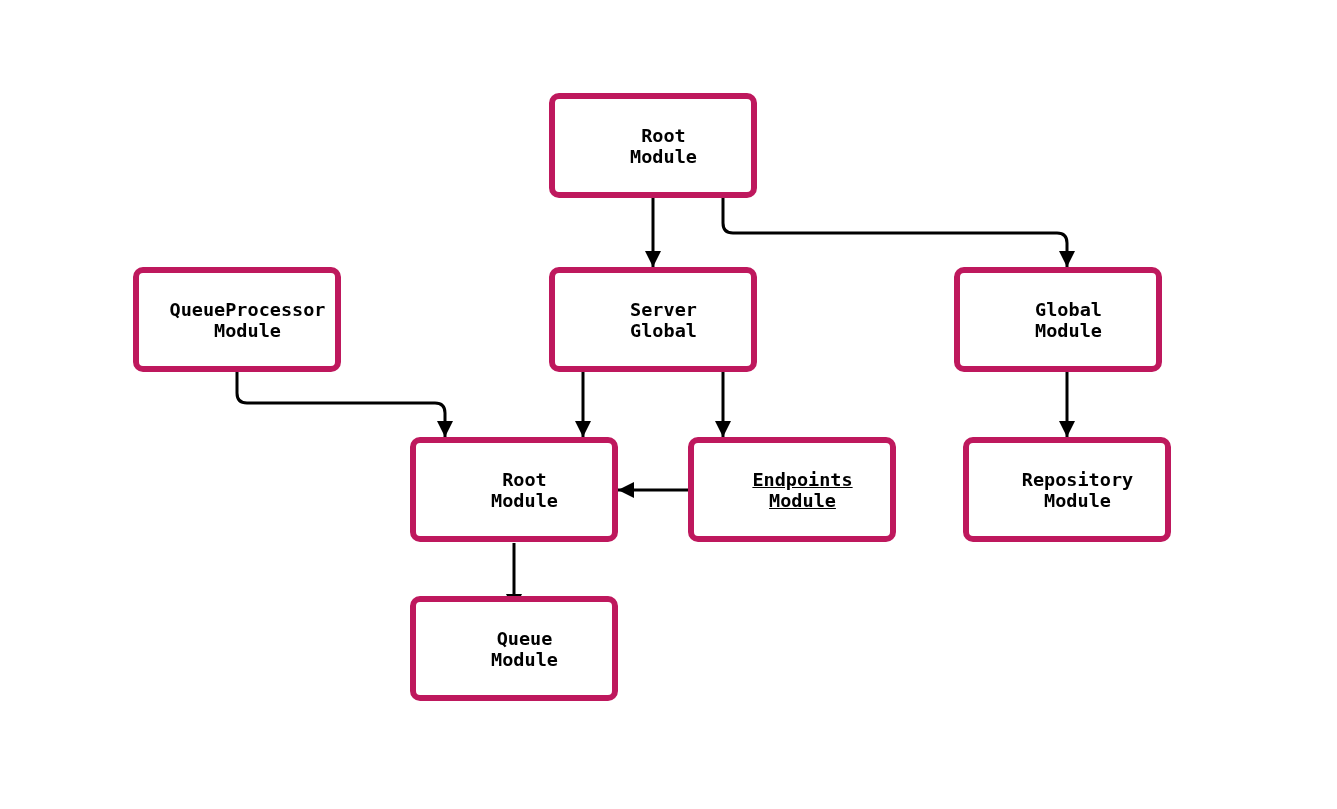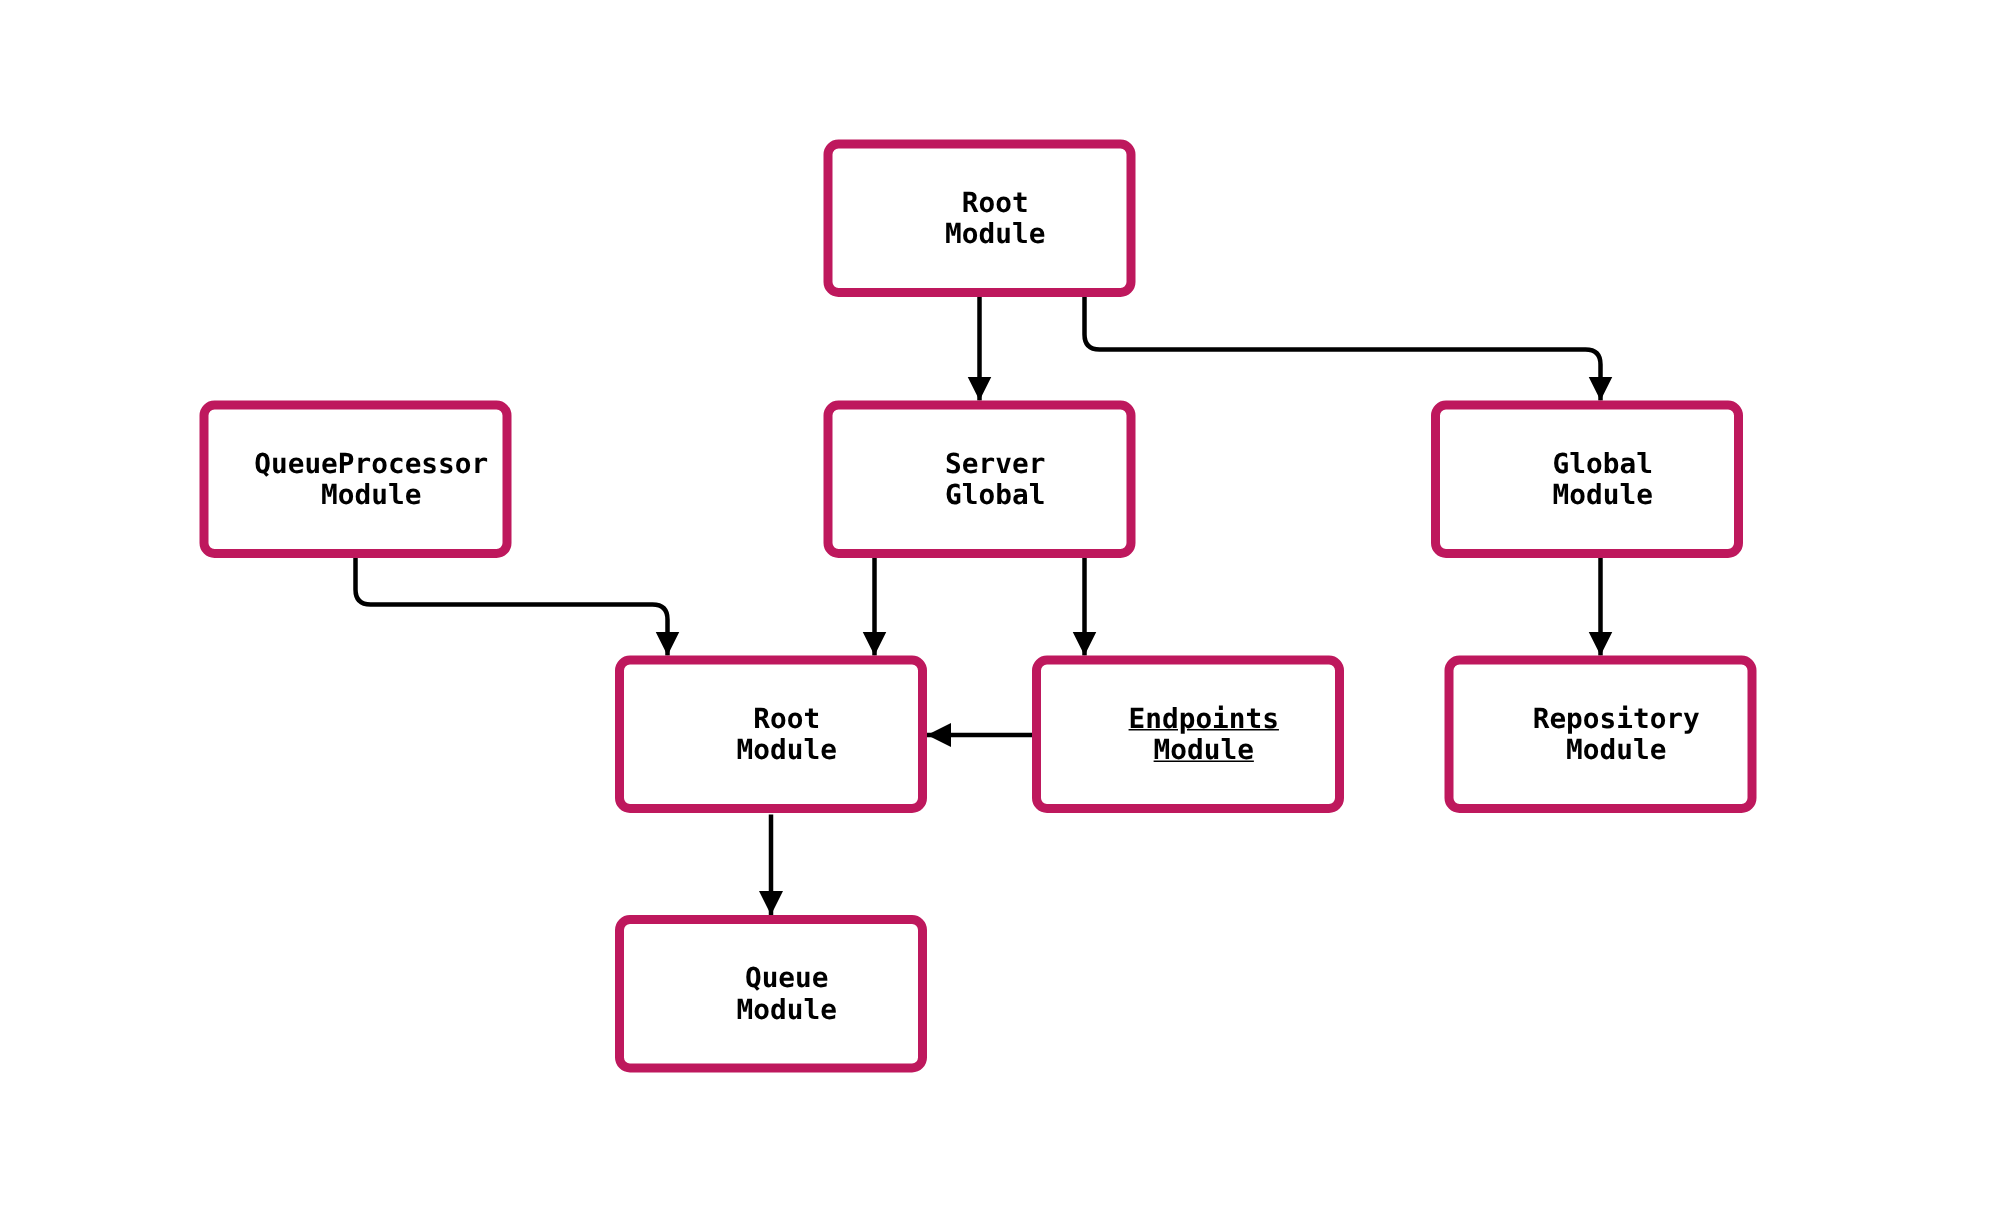--- a/index.html
+++ b/index.html
@@ -48,21 +48,21 @@
     line-height: 21px;
     color: #000000;
   }
   #node-root            { left: 549px; top: 93px;  }
   #node-queue-processor { left: 133px; top: 267px; }
   #node-server          { left: 549px; top: 267px; }
   #node-global          { left: 954px; top: 267px; }
   #node-core            { left: 410px; top: 437px; }
   #node-endpoints       { left: 688px; top: 437px; text-decoration: underline; }
   #node-repository      { left: 963px; top: 437px; align-items: center; }
-  #node-queue           { left: 410px; top: 610px; }
+  #node-queue           { left: 410px; top: 596px; }
 </style>
 </head>
 <body>
 
 <div class="canvas">
 
   <svg class="edges-layer" viewBox="0 0 1337 809" xmlns="http://www.w3.org/2000/svg">
     <defs>
       <marker id="arrowhead" viewBox="0 0 10 10" refX="10" refY="5" markerWidth="16" markerHeight="22" orient="auto" markerUnits="userSpaceOnUse">
         <path d="M0 0 L10 5 L0 10 Z" fill="#000000"></path>

